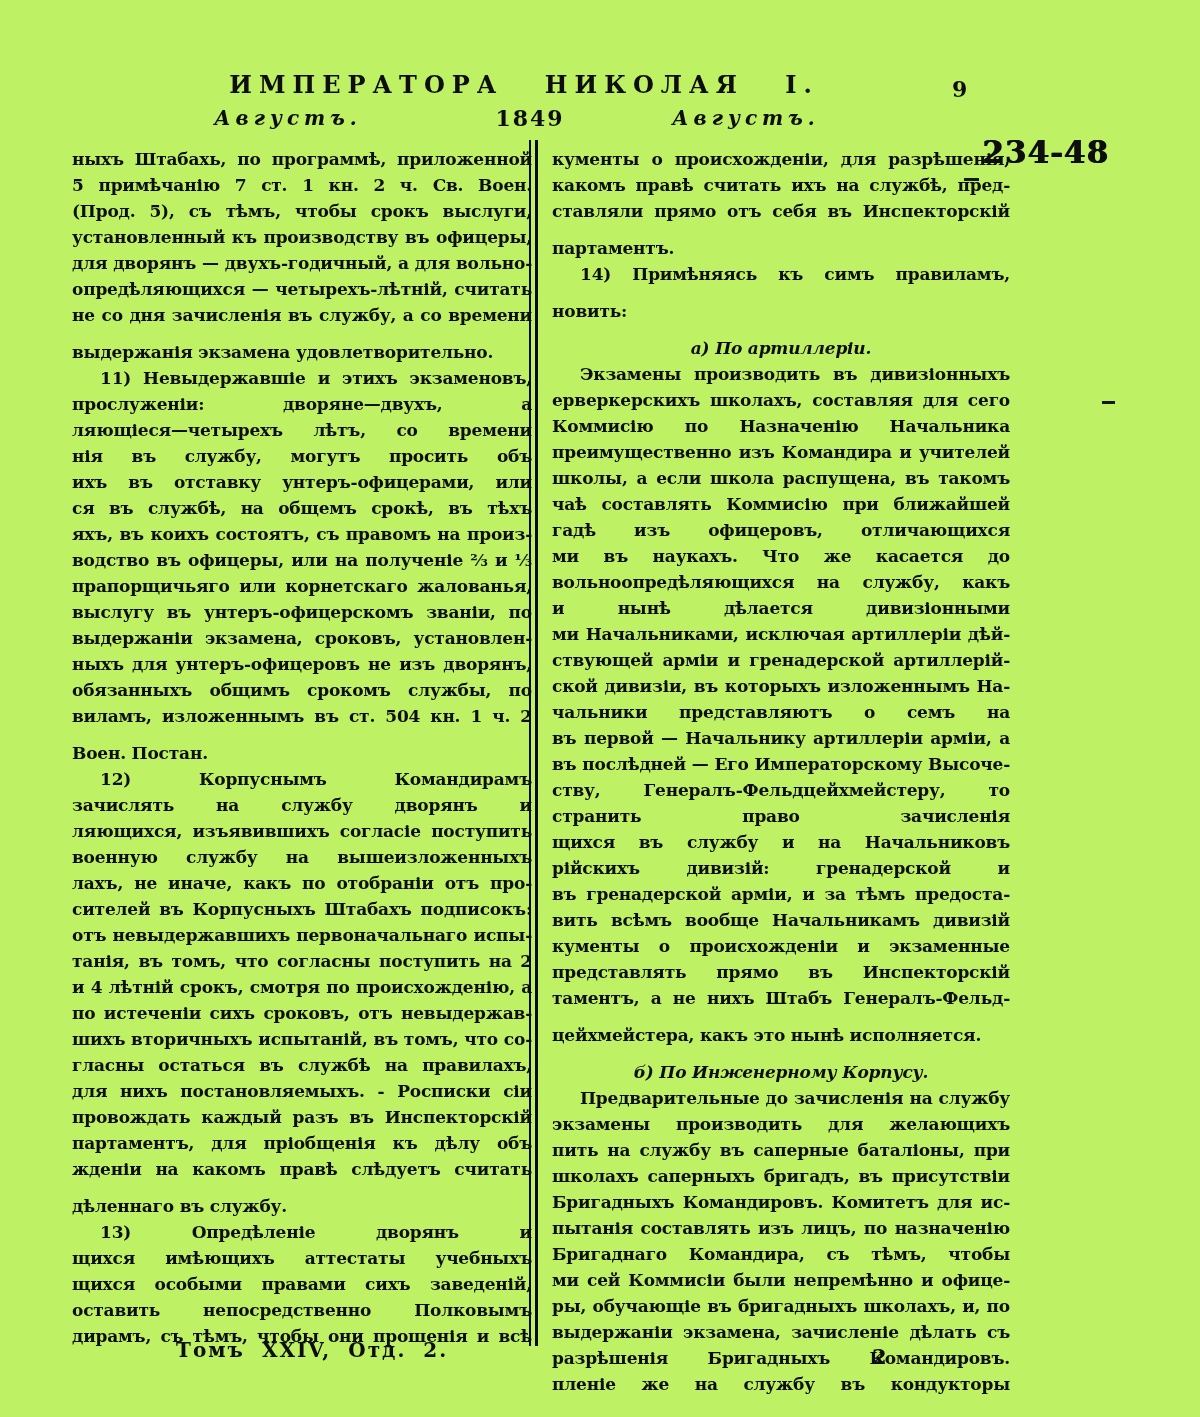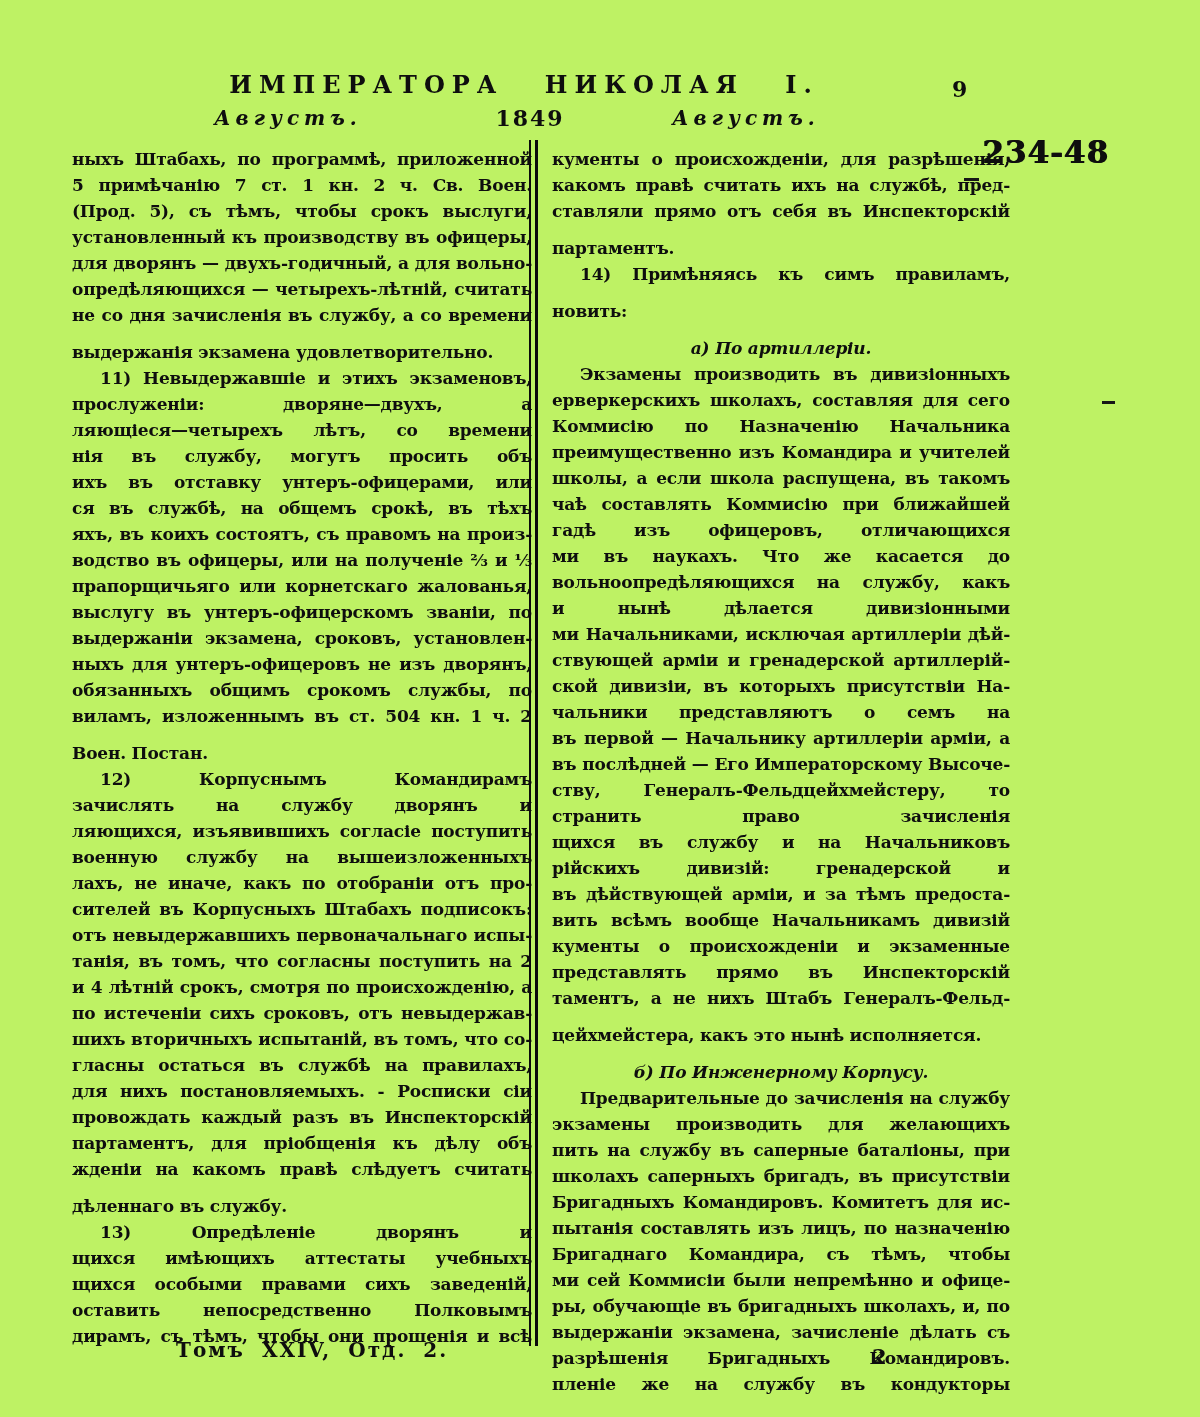--- a/index.html
+++ b/index.html
@@ -160,29 +160,29 @@
         <div class="tline">Коммисію по Назначенію Начальника дивизіи,</div>
         <div class="tline">преимущественно изъ Командира и учителей</div>
         <div class="tline">школы, а если школа распущена, въ такомъ слу-</div>
         <div class="tline">чаѣ составлять Коммисію при ближайшей бри-</div>
         <div class="tline">гадѣ изъ офицеровъ, отличающихся познанія-</div>
         <div class="tline">ми въ наукахъ. Что же касается до зачисленія</div>
         <div class="tline">вольноопредѣляющихся на службу, какъ таковое</div>
         <div class="tline">и нынѣ дѣлается дивизіонными артиллерійски-</div>
         <div class="tline">ми Начальниками, исключая артиллеріи дѣй-</div>
         <div class="tline">ствующей арміи и гренадерской артиллерій-</div>
-        <div class="tline">ской дивизіи, въ которыхъ присутствіи На-</div>
+        <div class="tline">ской дивизіи, въ которыхъ изложеннымъ На-</div>
         <div class="tline">чальники представляютъ о семъ на разрѣшеніе:</div>
         <div class="tline">въ первой — Начальнику артиллеріи арміи, а</div>
         <div class="tline">въ послѣдней — Его Императорскому Высоче-</div>
         <div class="tline">ству, Генералъ-Фельдцейхмейстеру, то распро-</div>
         <div class="tline">странить право зачисленія вольноопредѣляю-</div>
         <div class="tline">щихся въ службу и на Начальниковъ артилле-</div>
         <div class="tline">рійскихъ дивизій: гренадерской и состоящихъ</div>
-        <div class="tline">въ дѣйствующей арміи, и за тѣмъ предоста-</div>
+        <div class="tline">въ гренадерской арміи, и за тѣмъ предоста-</div>
         <div class="tline">вить всѣмъ вообще Начальникамъ дивизій до-</div>
         <div class="tline">кументы о происхожденіи и экзаменные листы</div>
         <div class="tline">представлять прямо въ Инспекторскій Депар-</div>
         <div class="tline">таментъ, а не нихъ Штабъ Генералъ-Фельд-</div>
         <div class="tline last">цейхмейстера, какъ это нынѣ исполняется.</div>
       </div>
       <div class="para heading">
         <div class="tline last">б) По Инженерному Корпусу.</div>
       </div>
       <div class="para indent">

